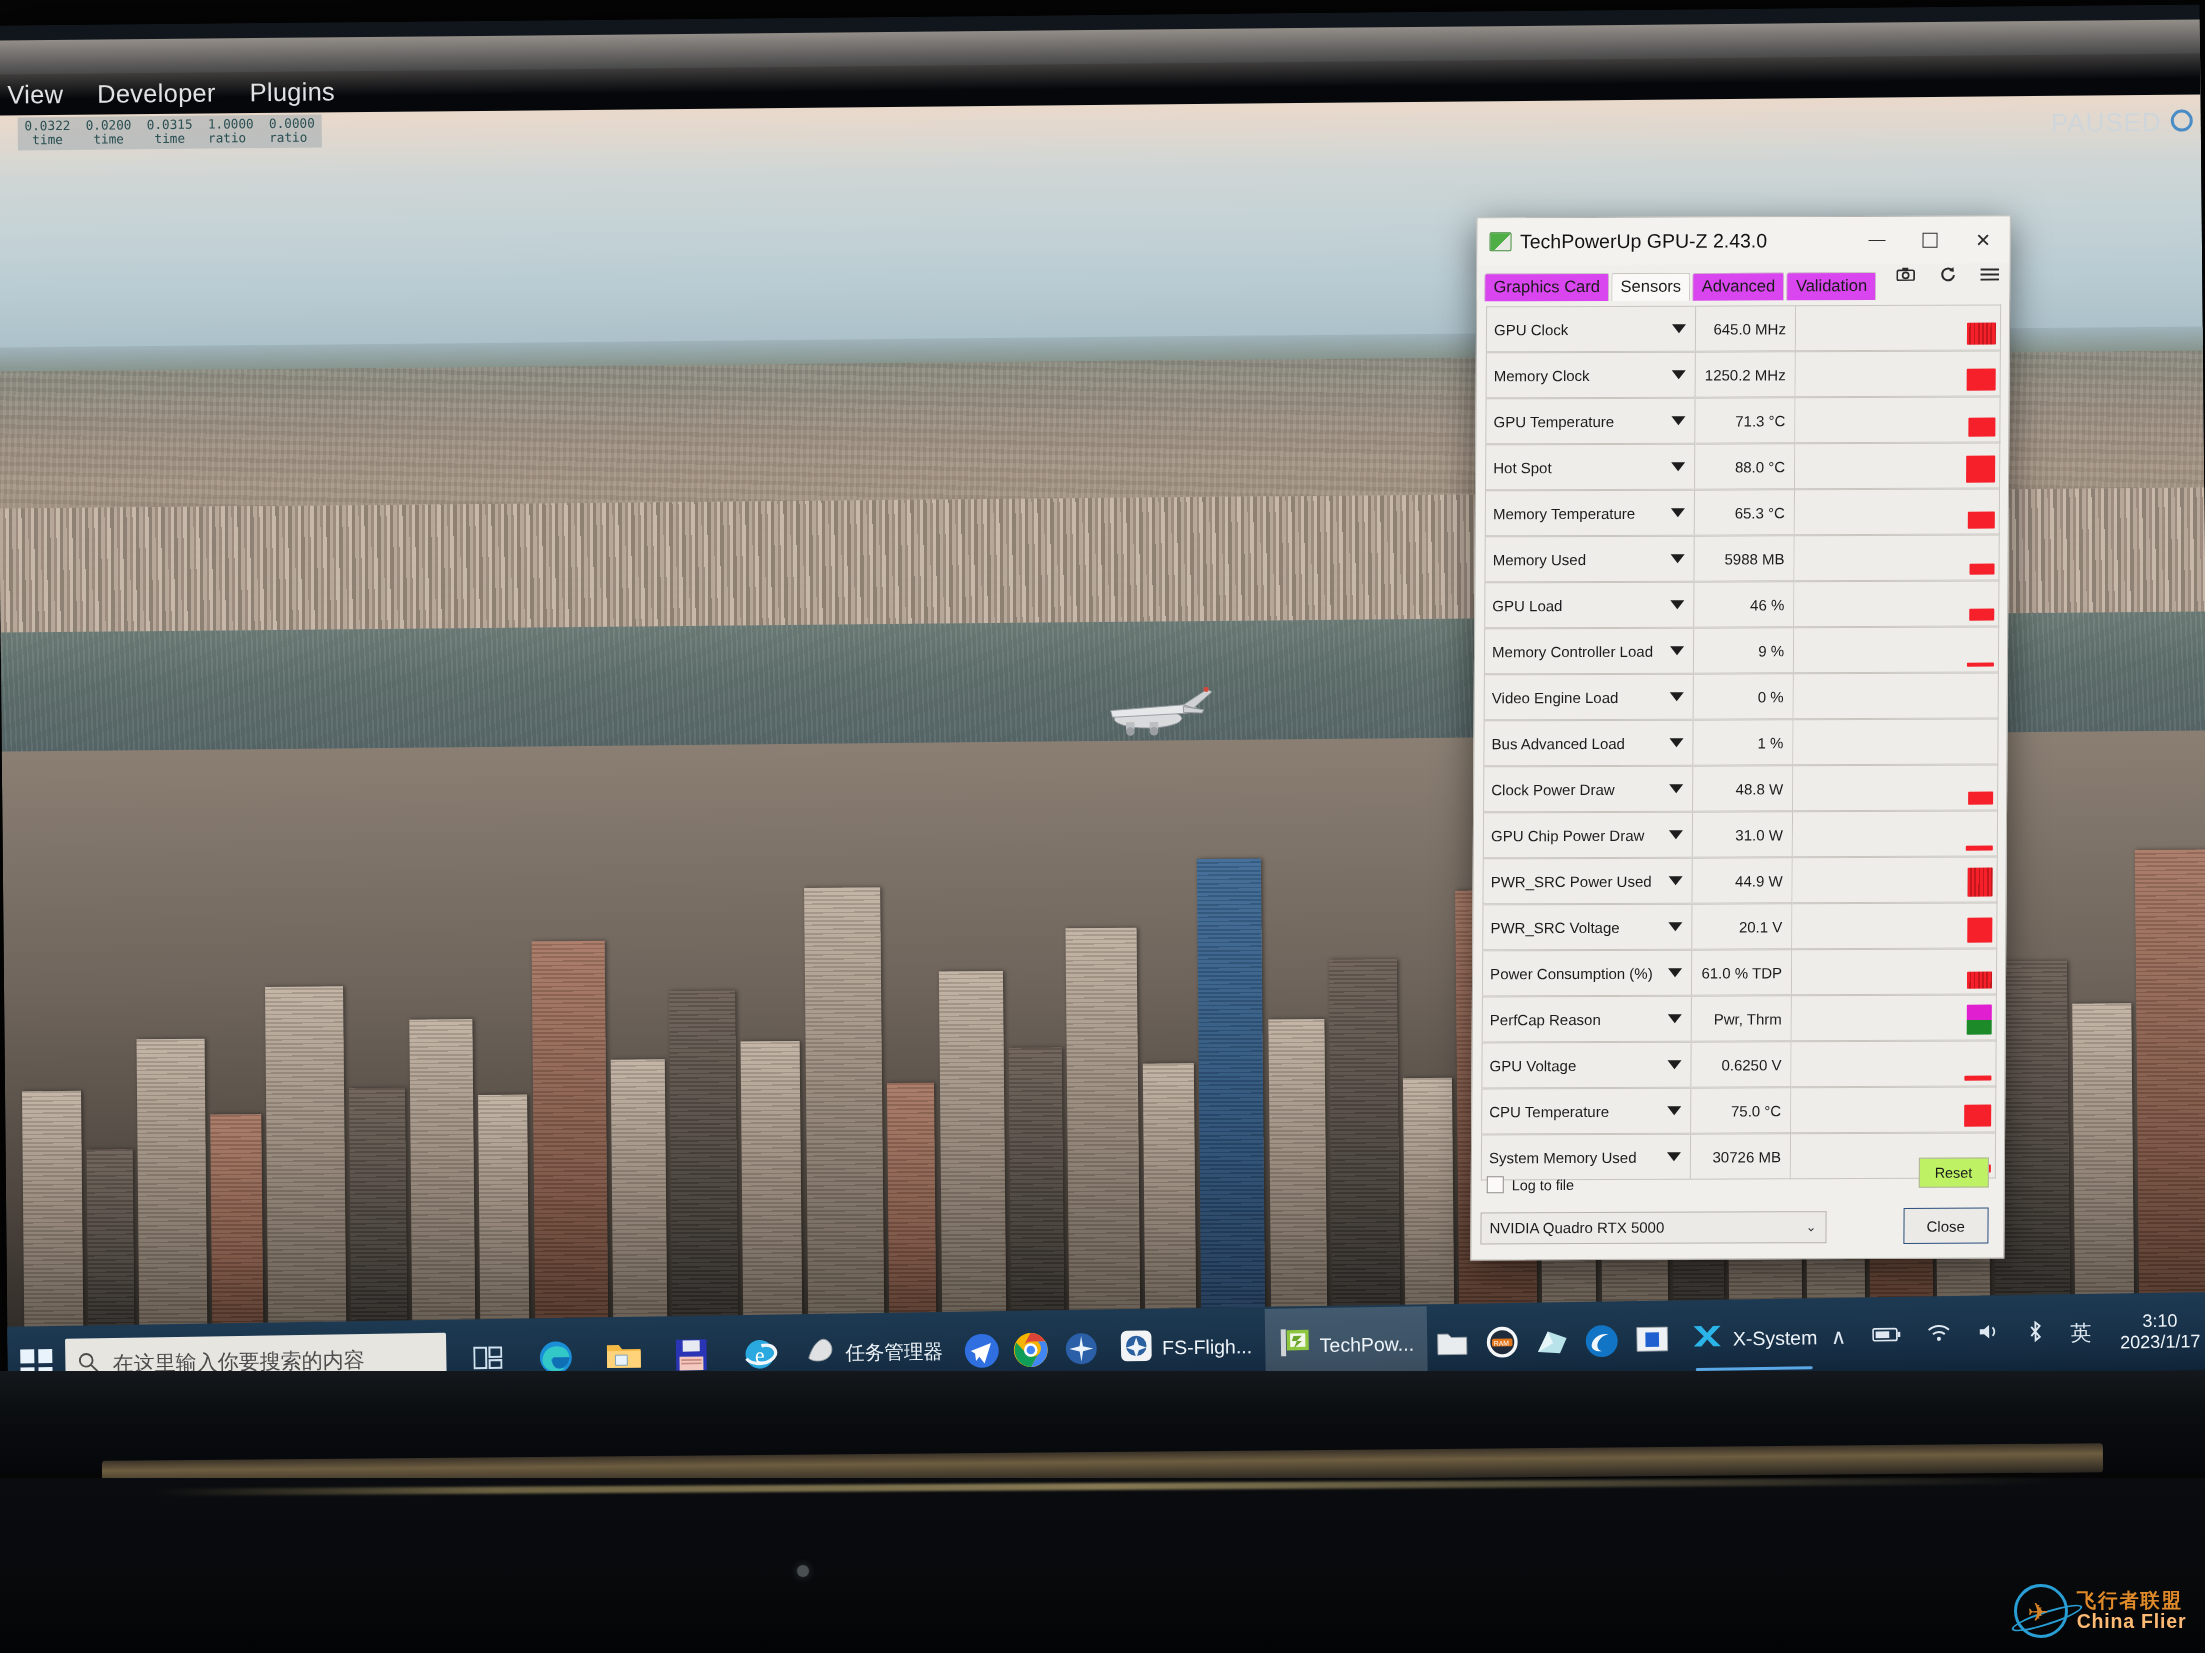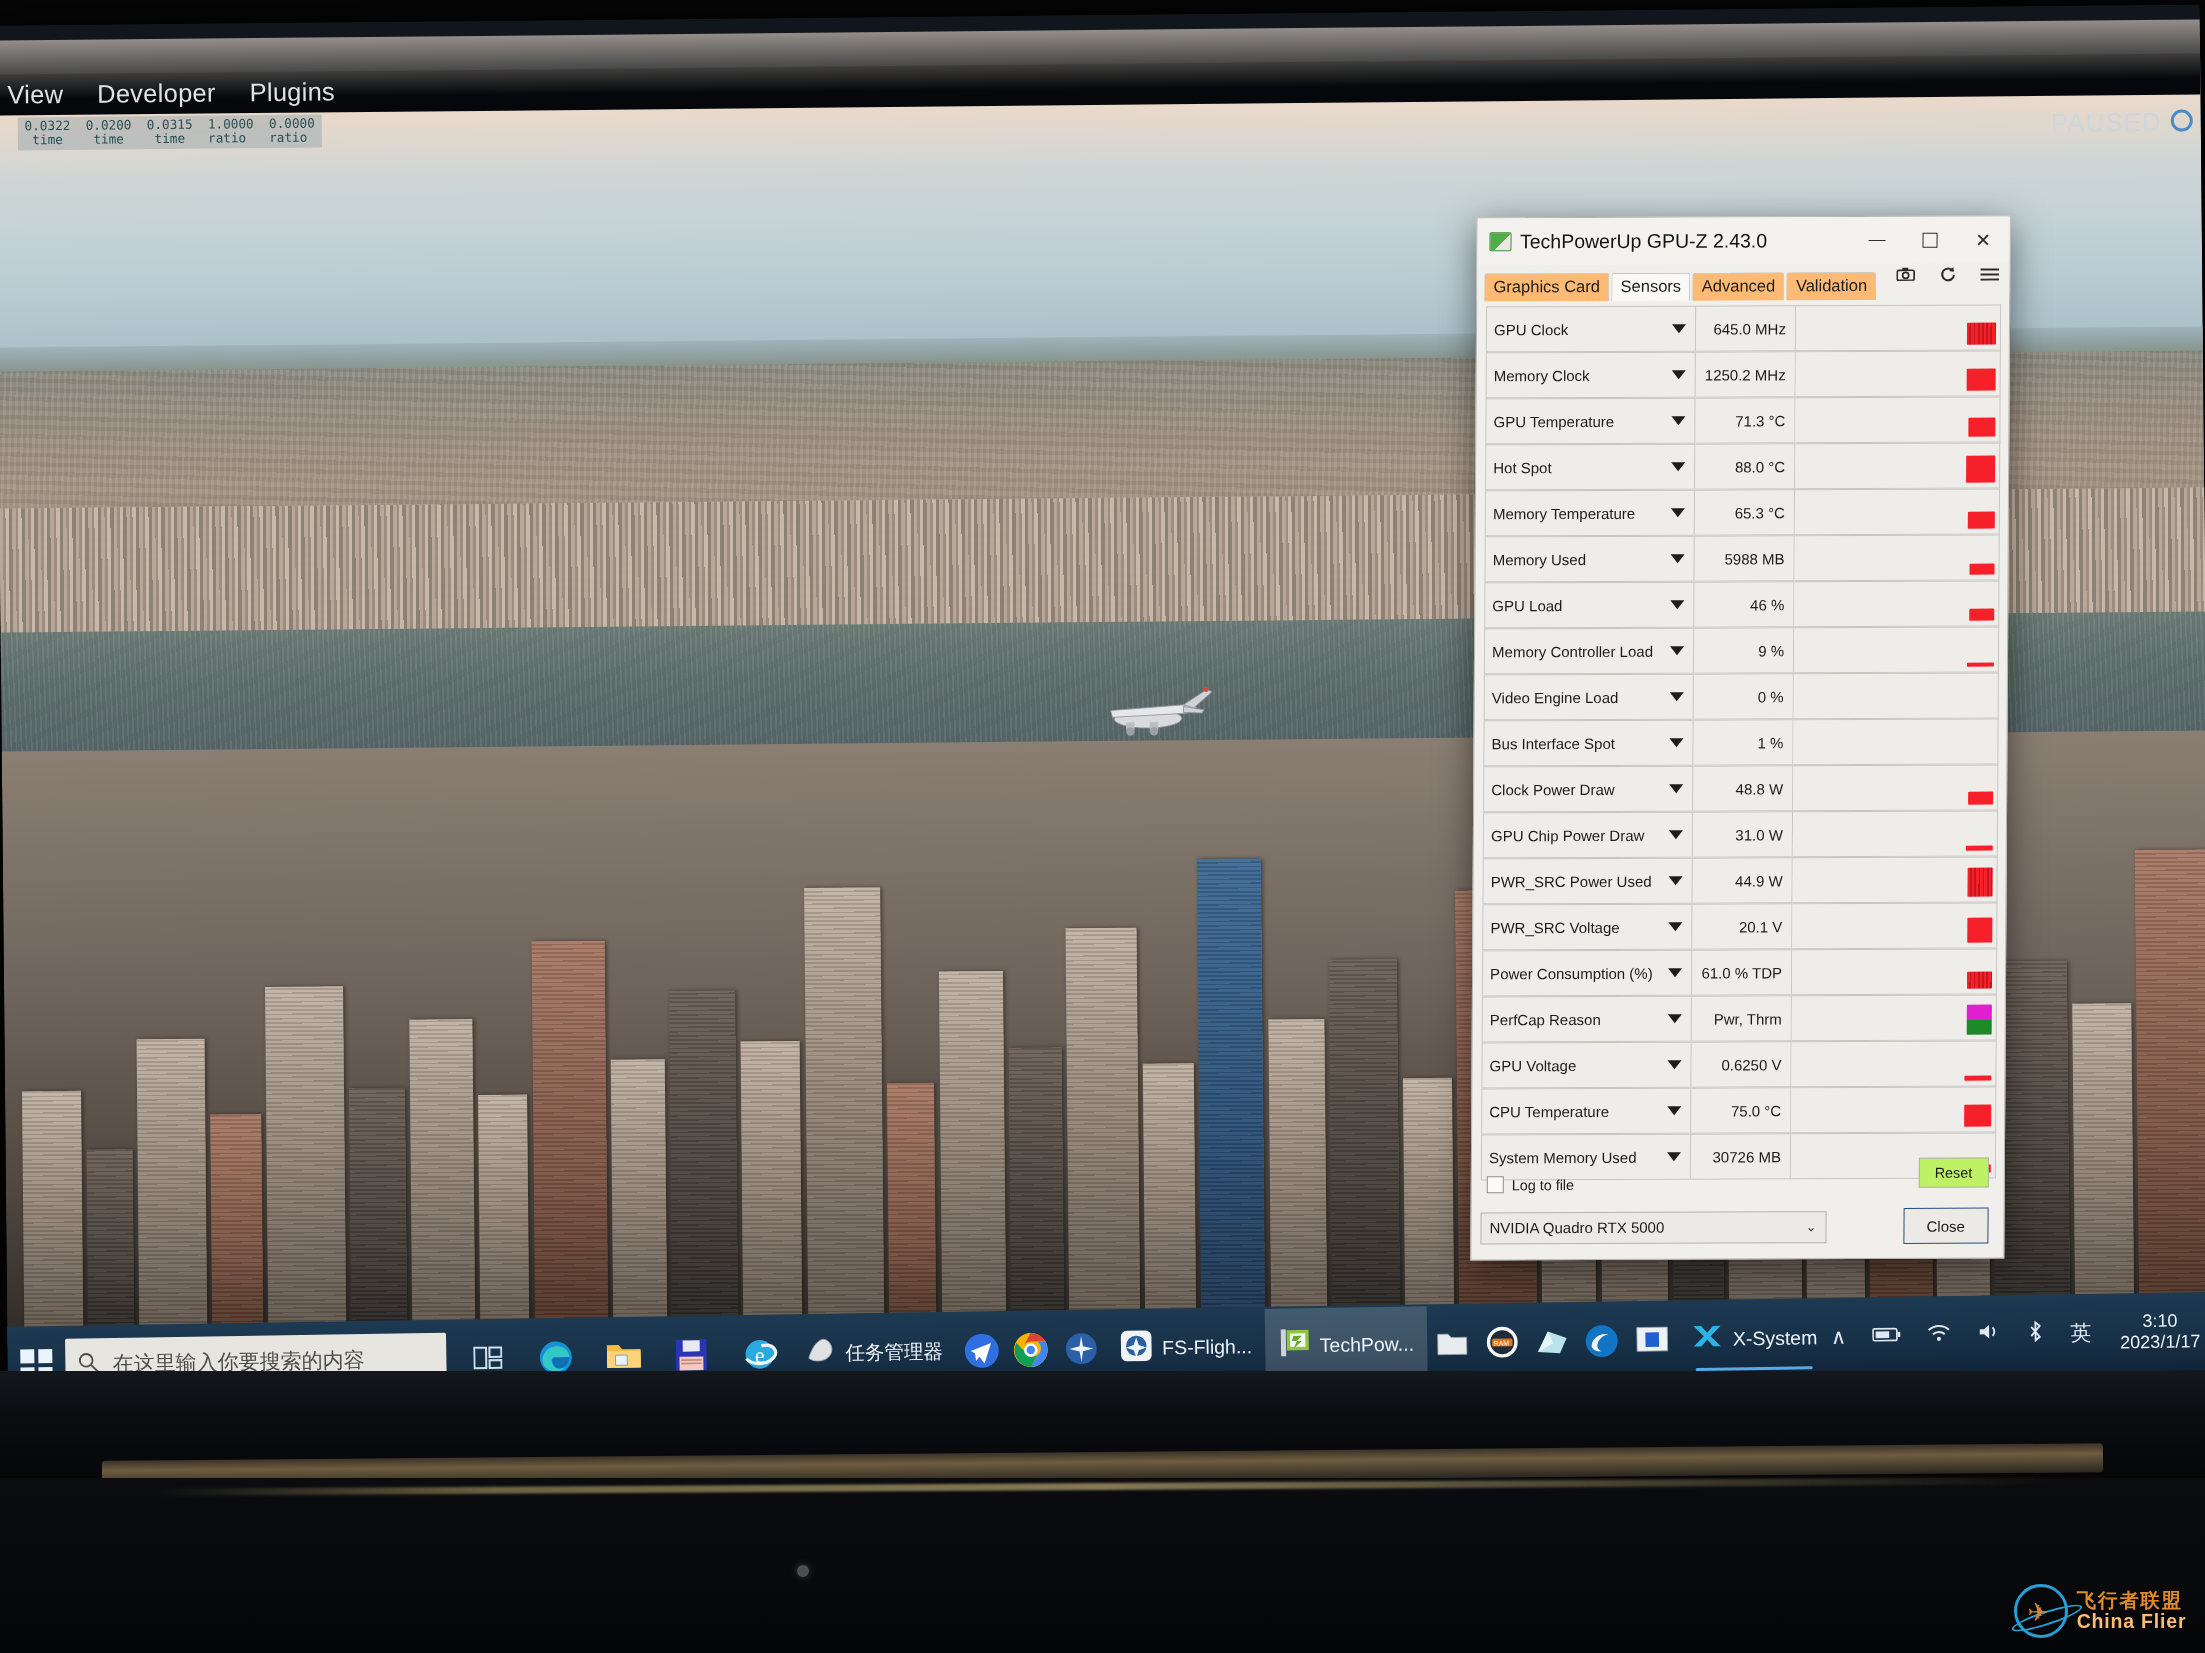--- a/index.html
+++ b/index.html
@@ -148,21 +148,21 @@
     display: flex; align-items: center; justify-content: center;
     color: #2a2a2a; font-size: 18.7px;
   }
   .gz-wbtn .sq { width: 14.4px; height: 14.4px; border: 1.7px solid #2d2d2d; }
   .gz-wbtn .dash { width: 17px; height: 1.7px; background: #2d2d2d; }
 
   .gz-tabrow { position: relative; height: 36px; background: #f0efec; }
   .gz-tabs { display: flex; align-items: flex-end; height: 100%; padding-left: 6.8px; gap: 1.7px; }
   .gz-tab {
     padding: 3.4px 8.5px 5.1px 8.5px; font-size: 16.5px; color: #1a1a1a;
-    background: #fdba74; border: 0.8px solid #cdcac4; border-bottom: none;
+    background: #d946ef; border: 0.8px solid #cdcac4; border-bottom: none;
     border-radius: 2.5px 2.5px 0 0;
   }
   .gz-tab.active { background: #faf9f7; border-color: #c6c3bd; }
   .gz-tools { position: absolute; right: 10.2px; top: 1.7px; display: flex; gap: 24px; align-items: center; }
   .gz-tools .ti { color: #2b2b2b; font-size: 16px; }
 
   .gz-rows { padding: 5.1px 8.5px 0 8.5px; }
   .gz-row { display: flex; align-items: stretch; height: 46px; }
   .gz-name {
     flex: 0 0 210px; border: 0.8px solid #c9c6c0; background: #eeedea;
@@ -506,21 +506,21 @@
           <div class="gz-row">
             <div class="gz-name">
               <span>Video Engine Load</span>
               <span class="gz-caret"></span>
             </div>
             <div class="gz-val">0 %</div>
             <div class="gz-graph"></div>
           </div>
           <div class="gz-row">
             <div class="gz-name">
-              <span>Bus Interface Spot</span>
+              <span>Bus Advanced Load</span>
               <span class="gz-caret"></span>
             </div>
             <div class="gz-val">1 %</div>
             <div class="gz-graph"></div>
           </div>
           <div class="gz-row">
             <div class="gz-name">
               <span>Clock Power Draw</span>
               <span class="gz-caret"></span>
             </div>

